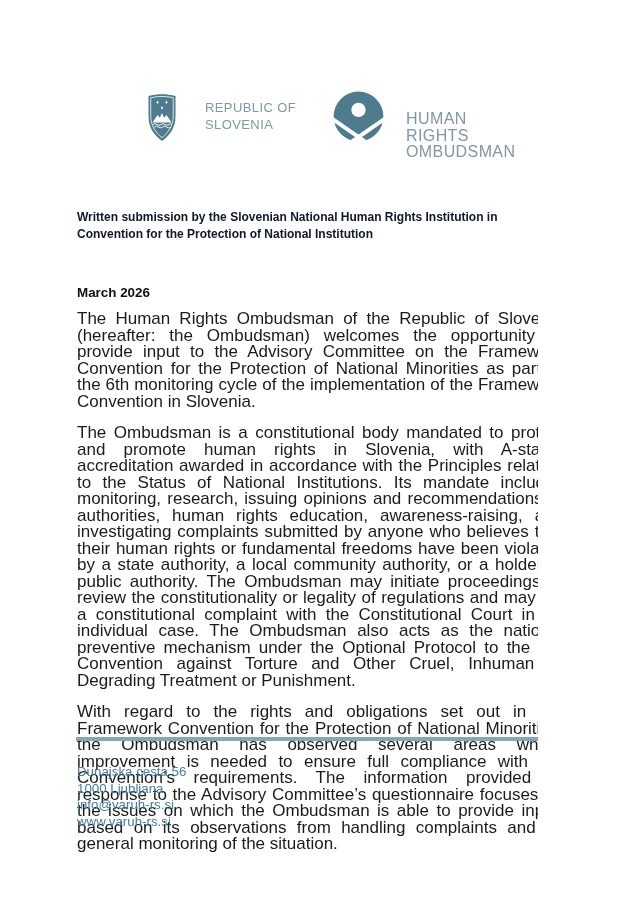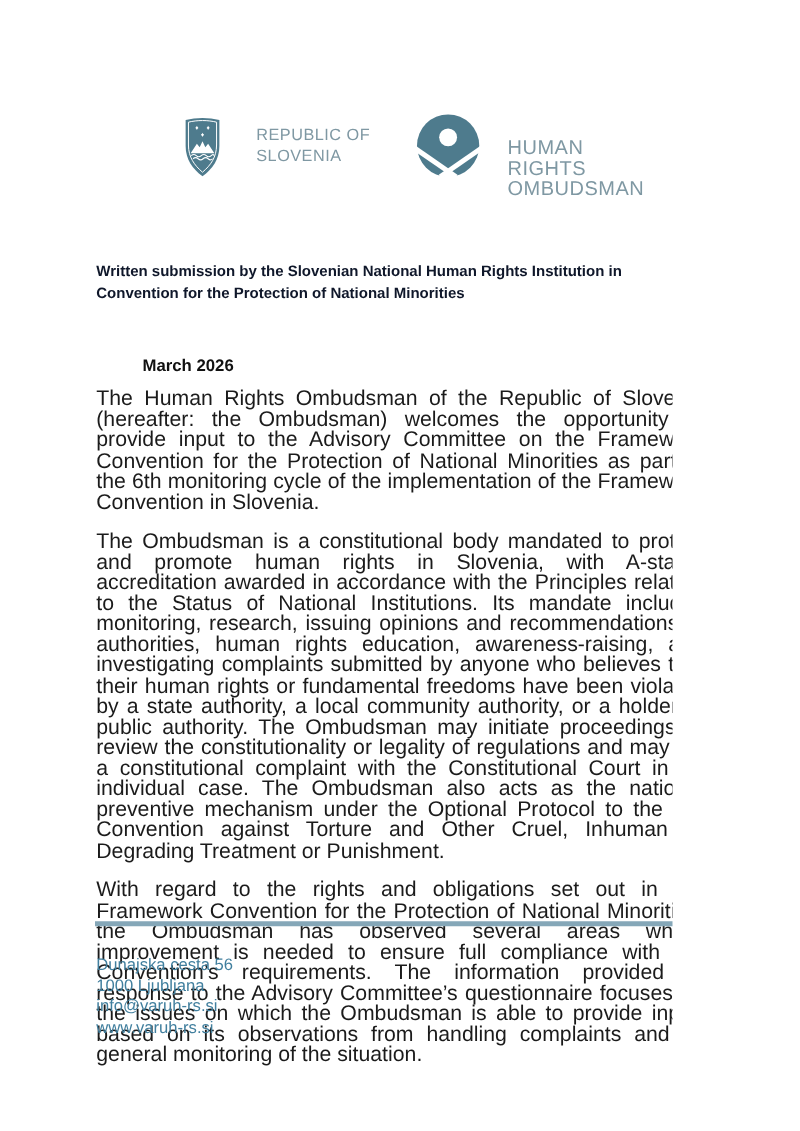--- a/index.html
+++ b/index.html
@@ -31,21 +31,21 @@
   .logo-label span { display: block; }
 
   
   .doc-title {
     position: absolute; left: 77px; top: 209px; width: 500px;
     color: #0f172a; font-size: 12px; font-weight: bold; line-height: 16.9px;
   }
   .doc-title span { display: block; }
   .doc-date {
     position: absolute; left: 77px; top: 285px;
-    color: #111111; font-size: 13.4px; font-weight: bold; margin-left: 37px;
+    color: #111111; font-size: 13.4px; font-weight: bold;
   }
 
   
   .doc-body {
     position: absolute; left: 77px; top: 311px; width: 486px;
     color: #1b1b1b; font-size: 17px; line-height: 16.5px;
     text-align: justify;
   }
   .doc-body p { margin: 0 0 15px 0; }
 
@@ -97,21 +97,21 @@
 
     <div class="ombud-label logo-label">
       <span>HUMAN</span>
       <span>RIGHTS</span>
       <span>OMBUDSMAN</span>
     </div>
   </div>
 
   <h1 class="doc-title">
     <span>Written submission by the Slovenian National Human Rights Institution in</span>
-    <span>Convention for the Protection of National Minorities</span>
+    <span>Convention for the Protection of National Institution</span>
   </h1>
 
   <div class="doc-date">March 2026</div>
 
   <div class="doc-body">
     <p>The Human Rights Ombudsman of the Republic of Slovenia (hereafter: the Ombudsman) welcomes the opportunity to provide input to the Advisory Committee on the Framework Convention for the Protection of National Minorities as part of the 6th monitoring cycle of the implementation of the Framework Convention in Slovenia.</p>
     <p>The Ombudsman is a constitutional body mandated to protect and promote human rights in Slovenia, with A-status accreditation awarded in accordance with the Principles relating to the Status of National Institutions. Its mandate includes monitoring, research, issuing opinions and recommendations to authorities, human rights education, awareness-raising, and investigating complaints submitted by anyone who believes that their human rights or fundamental freedoms have been violated by a state authority, a local community authority, or a holder of public authority. The Ombudsman may initiate proceedings to review the constitutionality or legality of regulations and may file a constitutional complaint with the Constitutional Court in an individual case. The Ombudsman also acts as the national preventive mechanism under the Optional Protocol to the UN Convention against Torture and Other Cruel, Inhuman or Degrading Treatment or Punishment.</p>
     <p>With regard to the rights and obligations set out in the Framework Convention for the Protection of National Minorities, the Ombudsman has observed several areas where improvement is needed to ensure full compliance with the Convention’s requirements. The information provided in response to the Advisory Committee’s questionnaire focuses on the issues on which the Ombudsman is able to provide input, based on its observations from handling complaints and its general monitoring of the situation.</p>
   </div>
 

